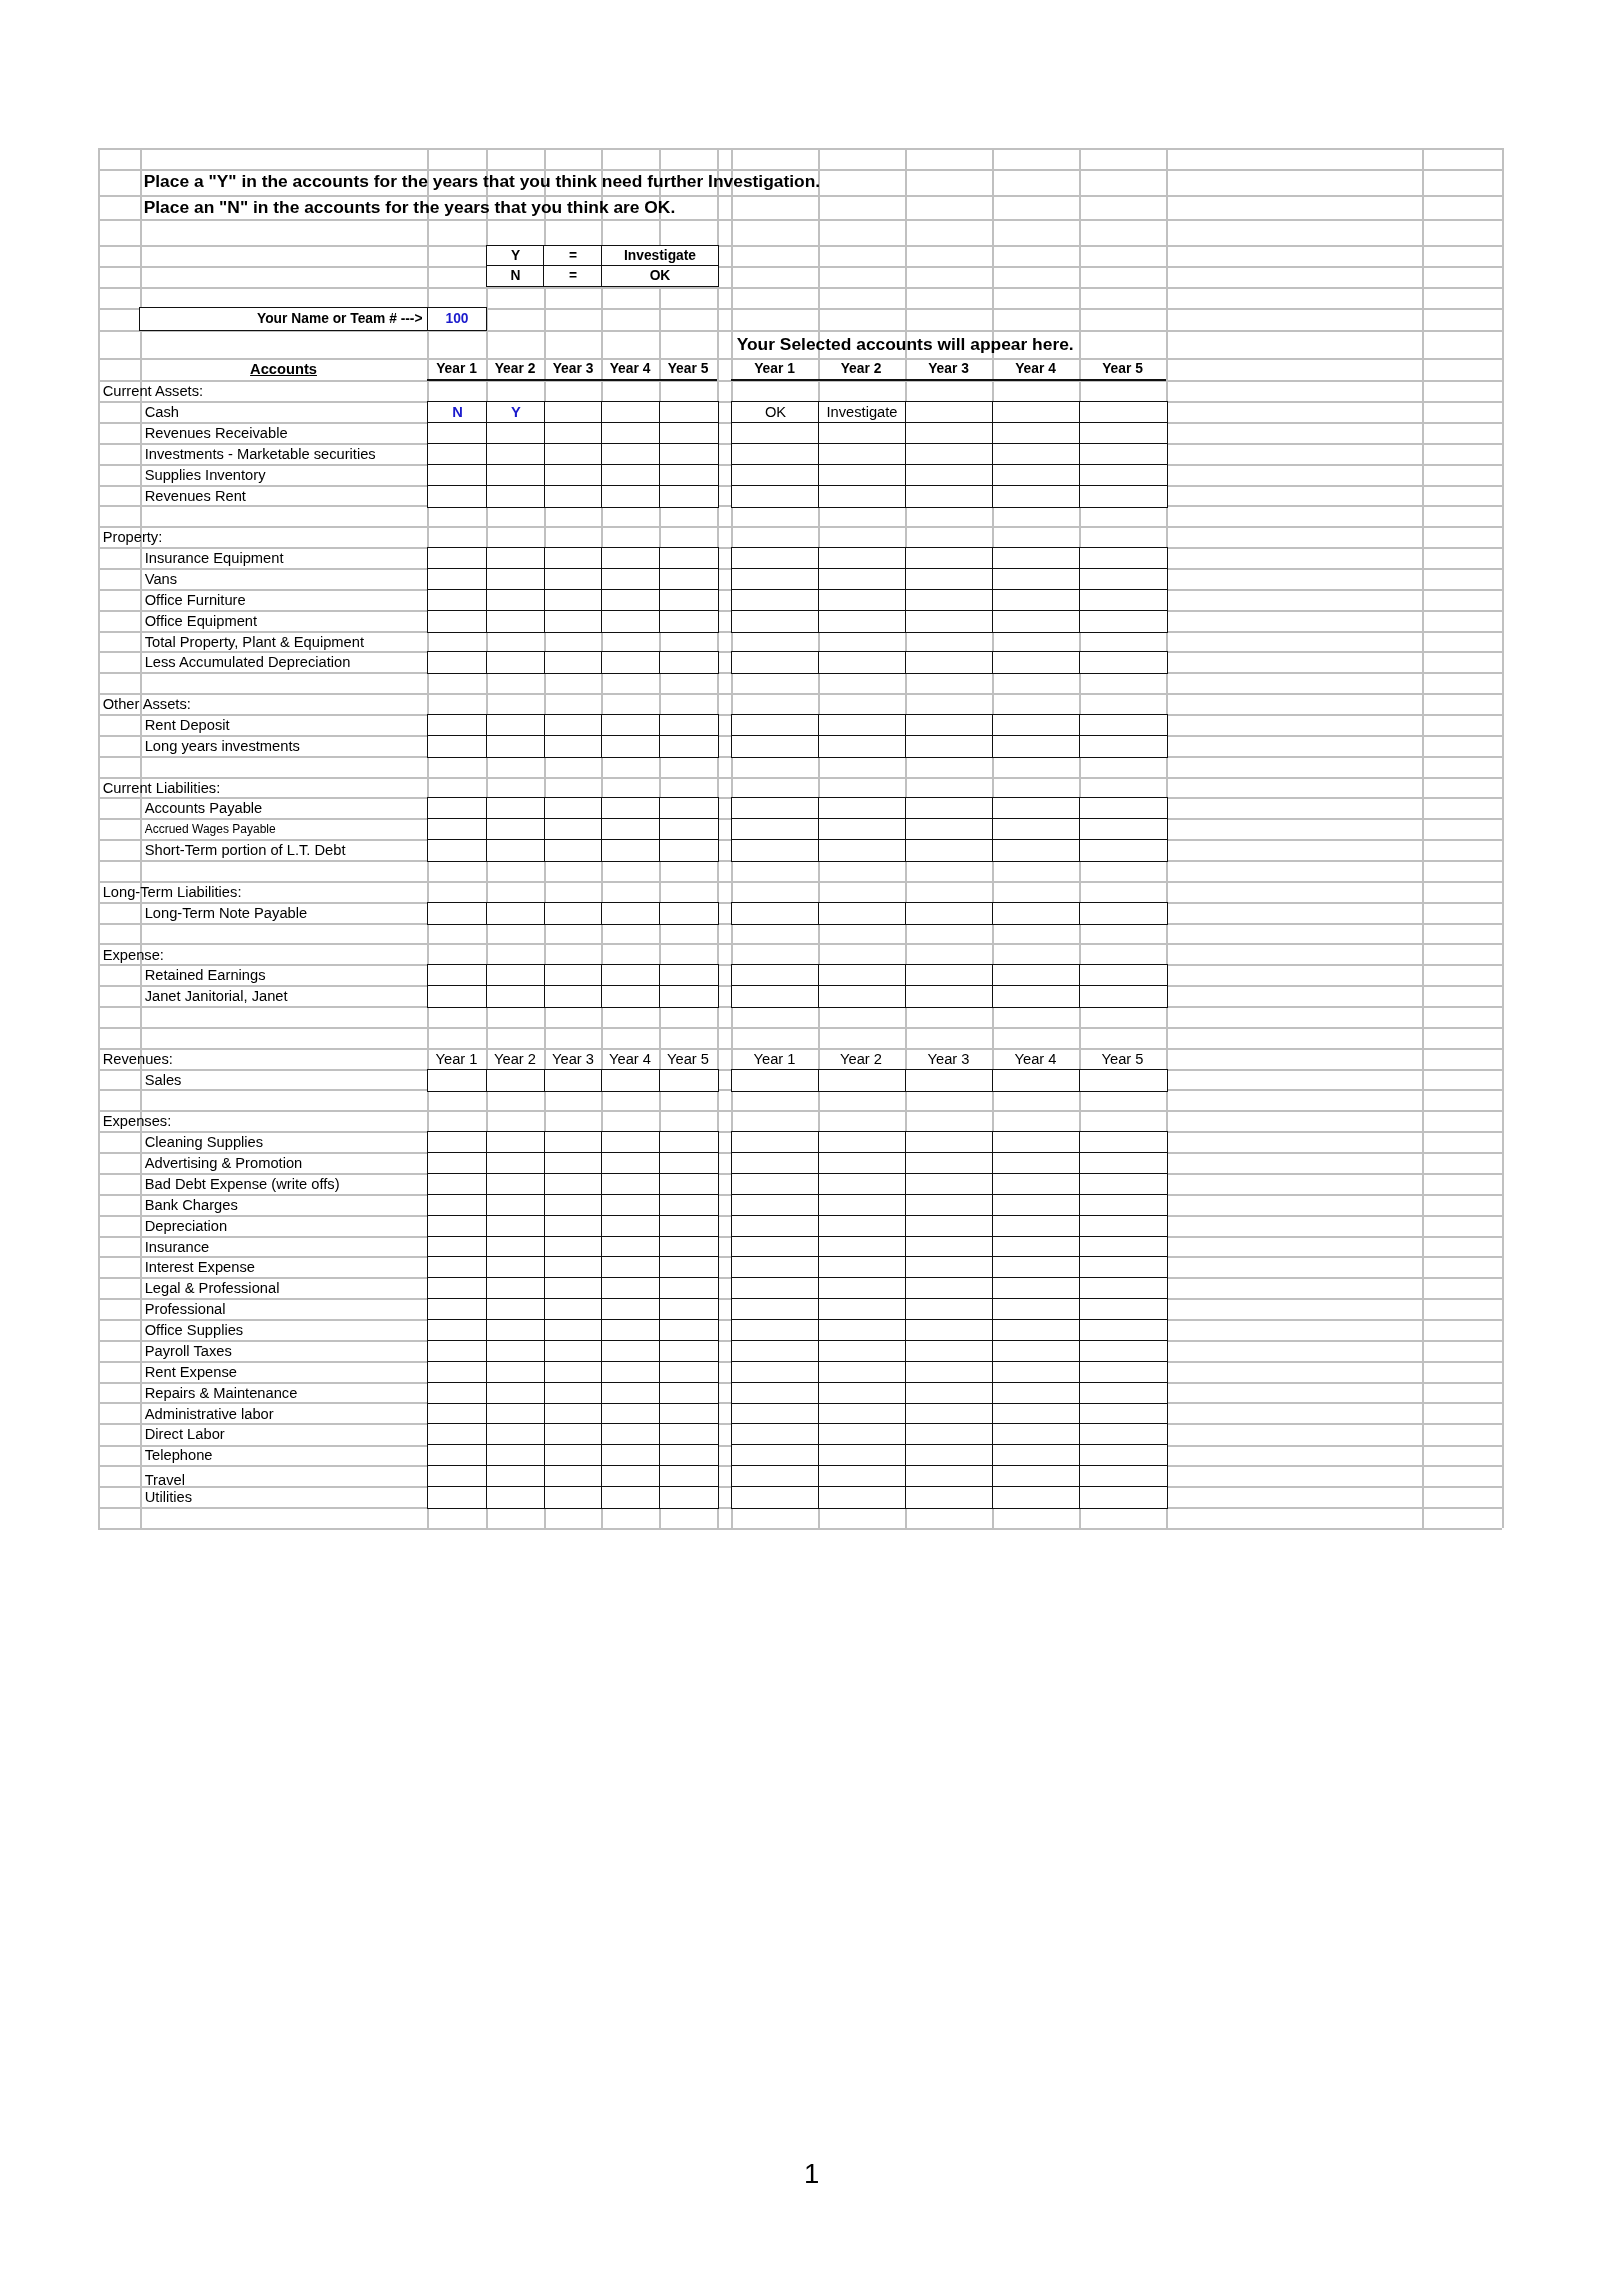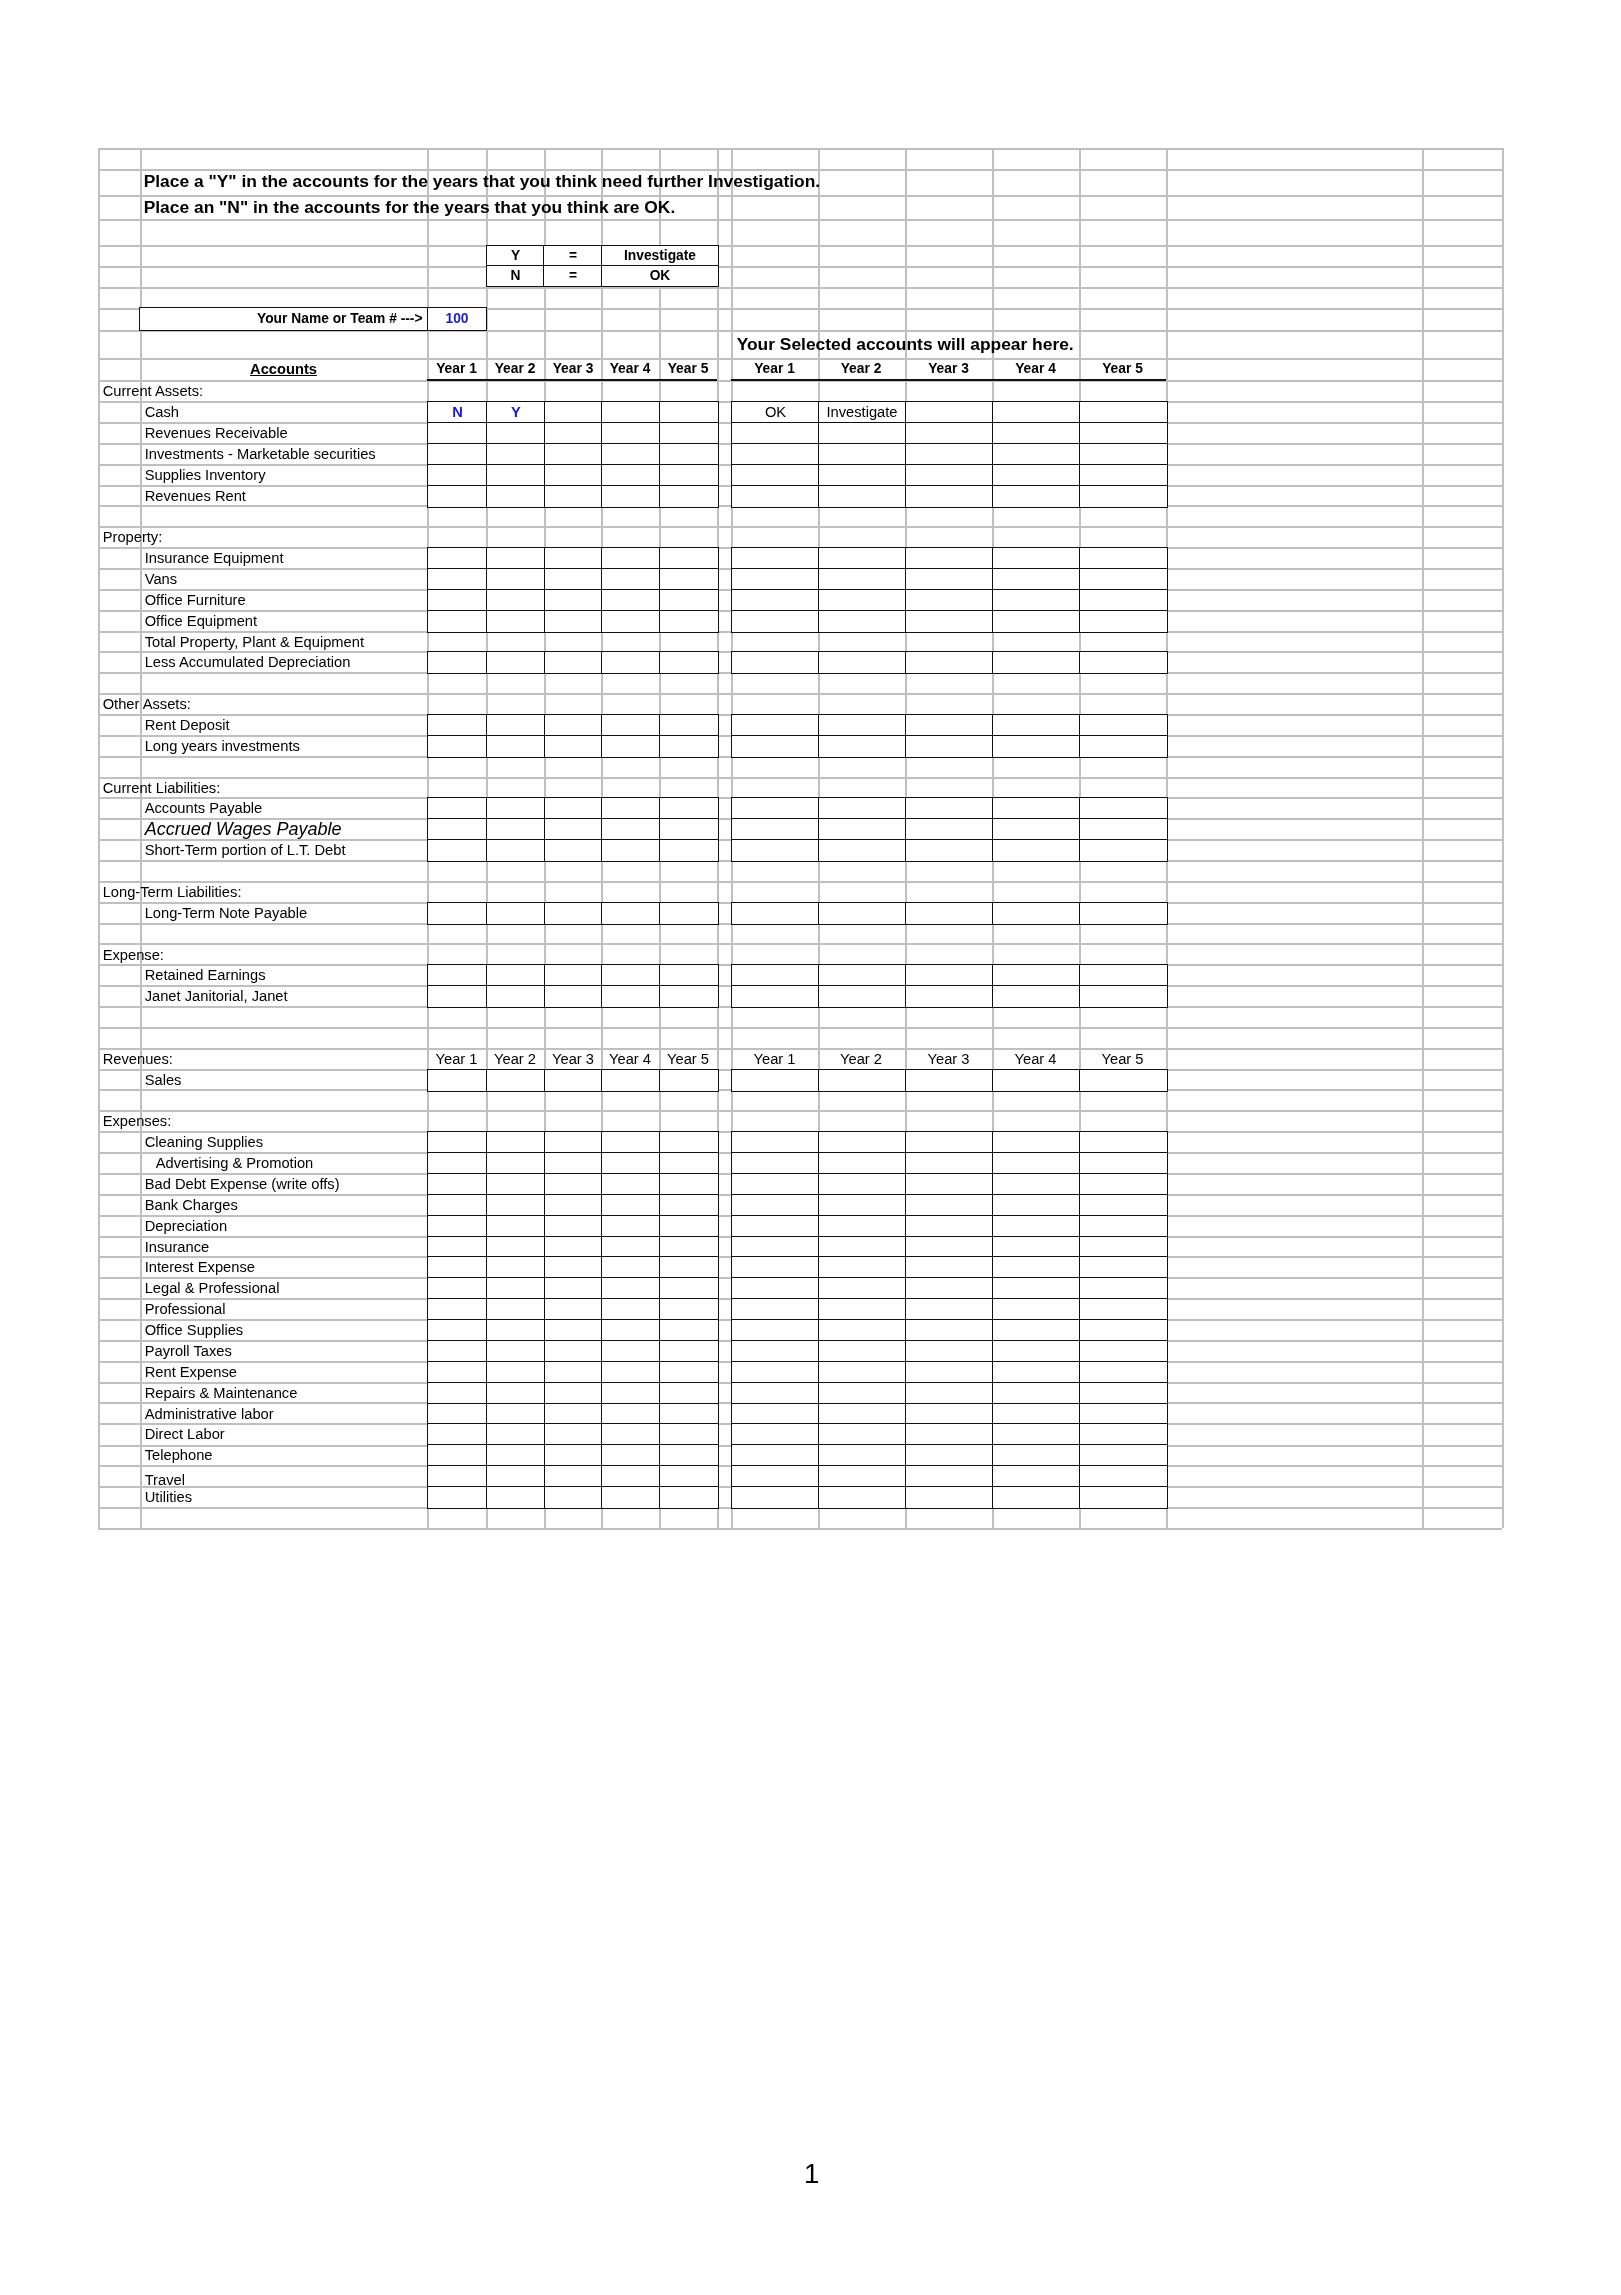--- a/index.html
+++ b/index.html
@@ -284,21 +284,21 @@
       <div class="cell c boxed blue" style="left: 427px; top: 797px; width: 61px; height: 23px; font-size: 14.7px;"></div>
       <div class="cell c boxed blue" style="left: 486px; top: 797px; width: 60px; height: 23px; font-size: 14.7px;"></div>
       <div class="cell c boxed blue" style="left: 544px; top: 797px; width: 60px; height: 23px; font-size: 14.7px;"></div>
       <div class="cell c boxed blue" style="left: 601px; top: 797px; width: 60px; height: 23px; font-size: 14.7px;"></div>
       <div class="cell c boxed blue" style="left: 659px; top: 797px; width: 60px; height: 23px; font-size: 14.7px;"></div>
       <div class="cell c boxed" style="left: 731px; top: 797px; width: 89px; height: 23px; font-size: 14.7px;"></div>
       <div class="cell c boxed" style="left: 818px; top: 797px; width: 88px; height: 23px; font-size: 14.7px;"></div>
       <div class="cell c boxed" style="left: 905px; top: 797px; width: 89px; height: 23px; font-size: 14.7px;"></div>
       <div class="cell c boxed" style="left: 992px; top: 797px; width: 89px; height: 23px; font-size: 14.7px;"></div>
       <div class="cell c boxed" style="left: 1079px; top: 797px; width: 89px; height: 23px; font-size: 14.7px;"></div>
-      <div class="cell l" style="left: 141px; top: 818px; height: 22px; font-size: 18px; font-style: italic;">Accrued Wages Payable</div>
+      <div class="cell l" style="left: 141px; top: 818px; height: 22px; font-size: 12px;">Accrued Wages Payable</div>
       <div class="cell c boxed blue" style="left: 427px; top: 818px; width: 61px; height: 23px; font-size: 14.7px;"></div>
       <div class="cell c boxed blue" style="left: 486px; top: 818px; width: 60px; height: 23px; font-size: 14.7px;"></div>
       <div class="cell c boxed blue" style="left: 544px; top: 818px; width: 60px; height: 23px; font-size: 14.7px;"></div>
       <div class="cell c boxed blue" style="left: 601px; top: 818px; width: 60px; height: 23px; font-size: 14.7px;"></div>
       <div class="cell c boxed blue" style="left: 659px; top: 818px; width: 60px; height: 23px; font-size: 14.7px;"></div>
       <div class="cell c boxed" style="left: 731px; top: 818px; width: 89px; height: 23px; font-size: 14.7px;"></div>
       <div class="cell c boxed" style="left: 818px; top: 818px; width: 88px; height: 23px; font-size: 14.7px;"></div>
       <div class="cell c boxed" style="left: 905px; top: 818px; width: 89px; height: 23px; font-size: 14.7px;"></div>
       <div class="cell c boxed" style="left: 992px; top: 818px; width: 89px; height: 23px; font-size: 14.7px;"></div>
       <div class="cell c boxed" style="left: 1079px; top: 818px; width: 89px; height: 23px; font-size: 14.7px;"></div>
@@ -375,21 +375,21 @@
       <div class="cell c boxed blue" style="left: 427px; top: 1131px; width: 61px; height: 23px; font-size: 14.7px;"></div>
       <div class="cell c boxed blue" style="left: 486px; top: 1131px; width: 60px; height: 23px; font-size: 14.7px;"></div>
       <div class="cell c boxed blue" style="left: 544px; top: 1131px; width: 60px; height: 23px; font-size: 14.7px;"></div>
       <div class="cell c boxed blue" style="left: 601px; top: 1131px; width: 60px; height: 23px; font-size: 14.7px;"></div>
       <div class="cell c boxed blue" style="left: 659px; top: 1131px; width: 60px; height: 23px; font-size: 14.7px;"></div>
       <div class="cell c boxed" style="left: 731px; top: 1131px; width: 89px; height: 23px; font-size: 14.7px;"></div>
       <div class="cell c boxed" style="left: 818px; top: 1131px; width: 88px; height: 23px; font-size: 14.7px;"></div>
       <div class="cell c boxed" style="left: 905px; top: 1131px; width: 89px; height: 23px; font-size: 14.7px;"></div>
       <div class="cell c boxed" style="left: 992px; top: 1131px; width: 89px; height: 23px; font-size: 14.7px;"></div>
       <div class="cell c boxed" style="left: 1079px; top: 1131px; width: 89px; height: 23px; font-size: 14.7px;"></div>
-      <div class="cell l" style="left: 152px; top: 1152px; height: 22px; font-size: 14.7px;">Advertising &amp; Promotion</div>
+      <div class="cell l" style="left: 141px; top: 1152px; height: 22px; font-size: 14.7px;">Advertising &amp; Promotion</div>
       <div class="cell c boxed blue" style="left: 427px; top: 1152px; width: 61px; height: 23px; font-size: 14.7px;"></div>
       <div class="cell c boxed blue" style="left: 486px; top: 1152px; width: 60px; height: 23px; font-size: 14.7px;"></div>
       <div class="cell c boxed blue" style="left: 544px; top: 1152px; width: 60px; height: 23px; font-size: 14.7px;"></div>
       <div class="cell c boxed blue" style="left: 601px; top: 1152px; width: 60px; height: 23px; font-size: 14.7px;"></div>
       <div class="cell c boxed blue" style="left: 659px; top: 1152px; width: 60px; height: 23px; font-size: 14.7px;"></div>
       <div class="cell c boxed" style="left: 731px; top: 1152px; width: 89px; height: 23px; font-size: 14.7px;"></div>
       <div class="cell c boxed" style="left: 818px; top: 1152px; width: 88px; height: 23px; font-size: 14.7px;"></div>
       <div class="cell c boxed" style="left: 905px; top: 1152px; width: 89px; height: 23px; font-size: 14.7px;"></div>
       <div class="cell c boxed" style="left: 992px; top: 1152px; width: 89px; height: 23px; font-size: 14.7px;"></div>
       <div class="cell c boxed" style="left: 1079px; top: 1152px; width: 89px; height: 23px; font-size: 14.7px;"></div>

